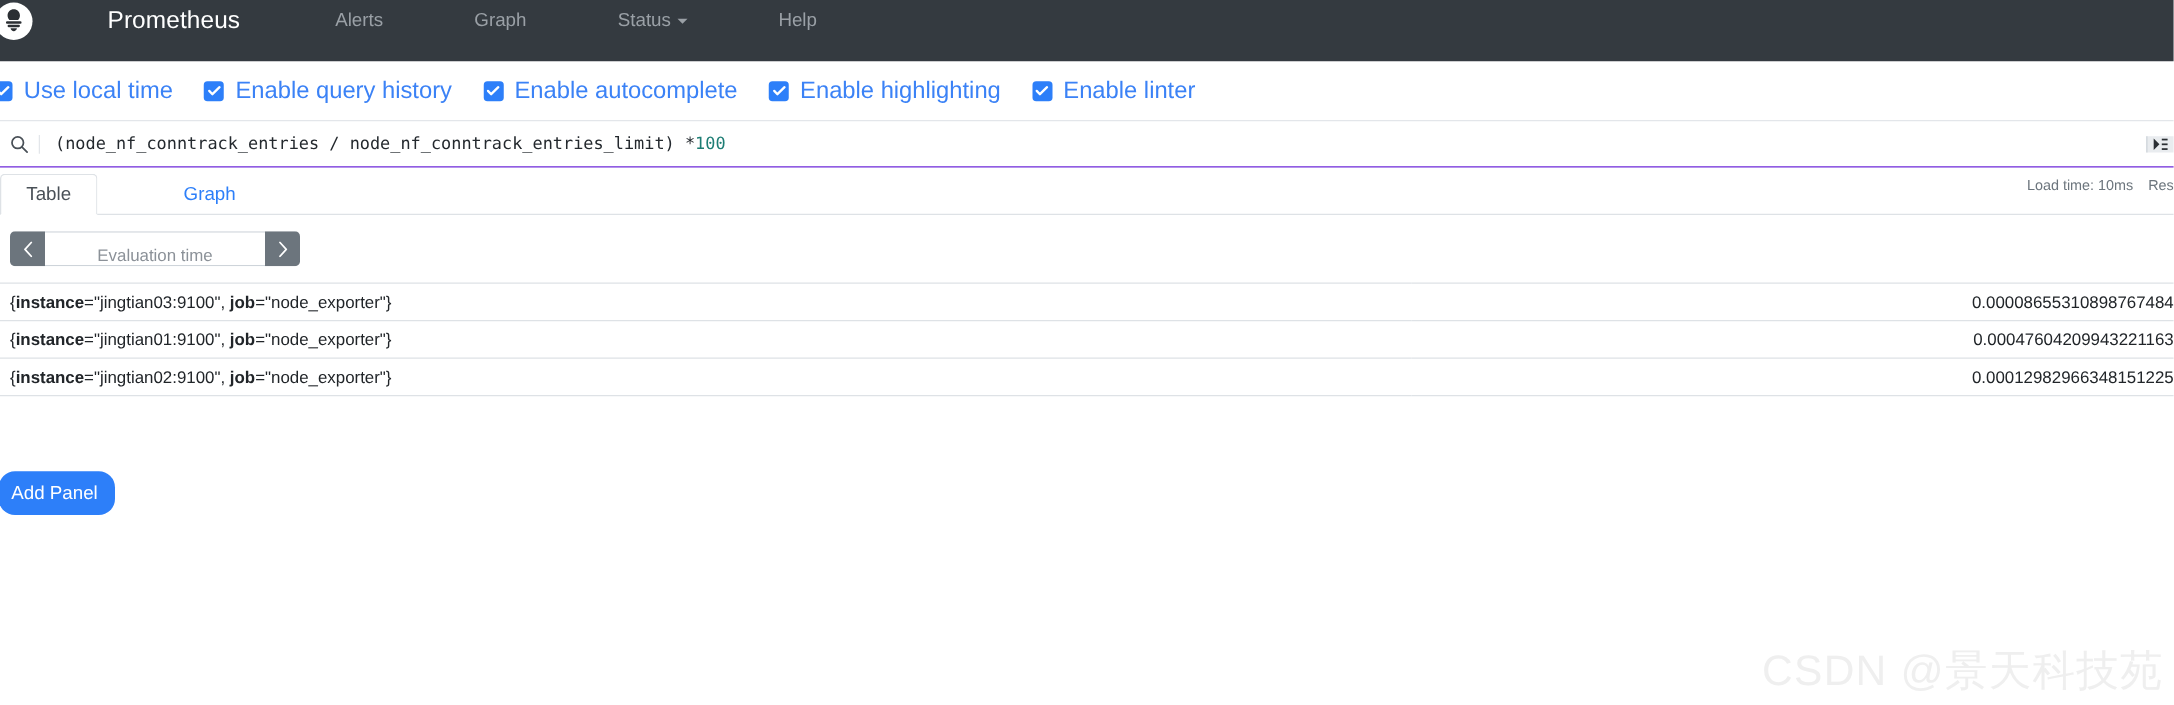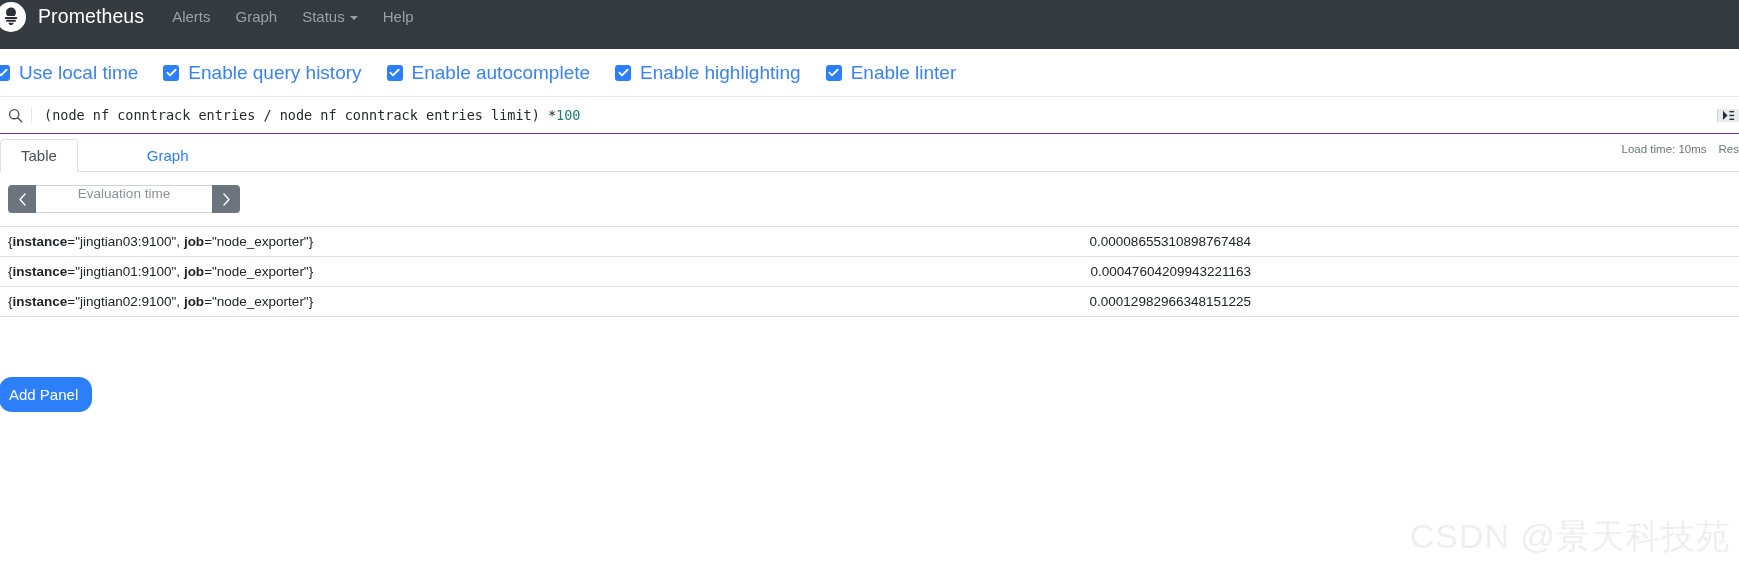--- a/index.html
+++ b/index.html
@@ -12,20 +12,21 @@
   }
 
   
   .navbar {
     height: 49px;
     background: #343a40;
     display: flex;
     align-items: center;
     padding: 0 0 16px 0;
     width: 100%;
+    gap: 48px;
   }
   .brand-logo {
     width: 30px; height: 30px;
     border-radius: 50%;
     background: #ffffff;
     margin-left: -4px;
     margin-right: 12px;
     display: flex;
     align-items: center;
     justify-content: center;
@@ -188,21 +189,21 @@
     justify-content: center;
     font-size: 14px;
     cursor: pointer;
   }
   .eval-input {
     width: 176px;
     background: #fff;
     border-top: 1px solid #ced4da;
     border-bottom: 1px solid #ced4da;
     display: flex;
-    align-items: flex-start;
+    align-items: flex-end;
     justify-content: center;
     font-size: 13.5px;
     color: #8b9198;
     cursor: text;
   }
 
   
   .rtable {
     margin-top: 13px;
     width: 100%;
@@ -211,21 +212,20 @@
   .rtable tr { border-top: 1px solid #dee2e6; }
   .rtable tr:last-child { border-bottom: 1px solid #dee2e6; }
   .rtable td {
     padding: 7px 0 7px 8px;
     font-size: 13.5px;
     color: #212529;
     vertical-align: middle;
   }
   .rtable td.val {
     text-align: right;
-    padding-right: 488px;
     white-space: nowrap;
   }
   .lbl-name { font-weight: bold; margin-top: 21px; }
 
   
   .addpanel-wrap { padding-top: 60px; margin-left: -1px; }
   .addpanel {
     display: inline-block;
     background: #2d7ff9;
     color: #fff;

